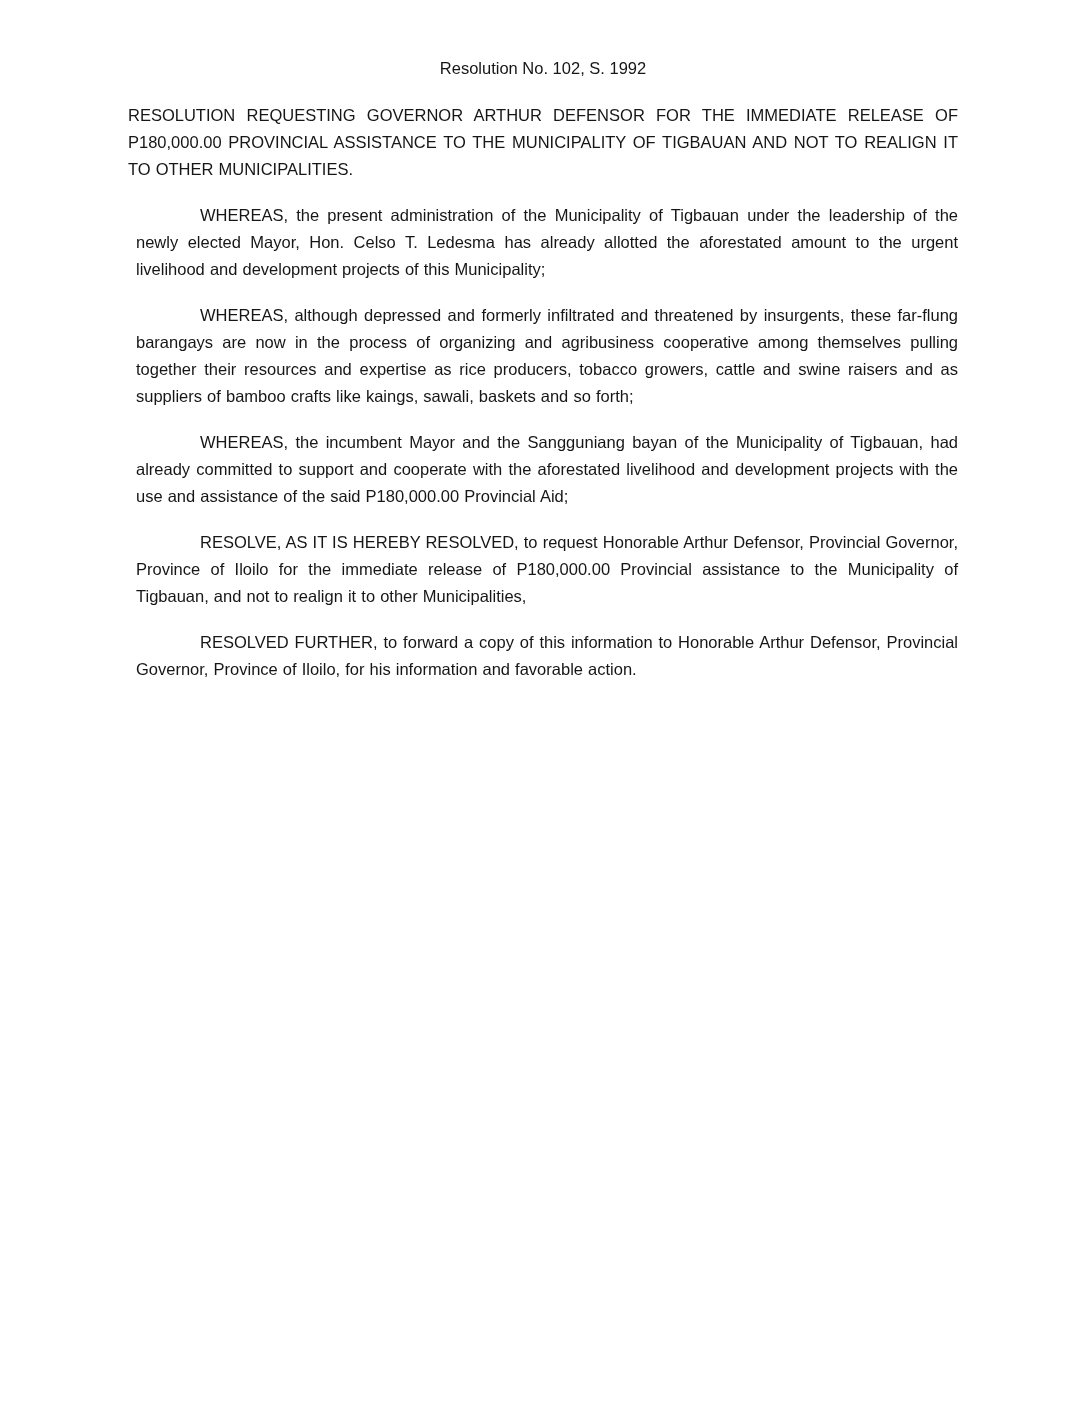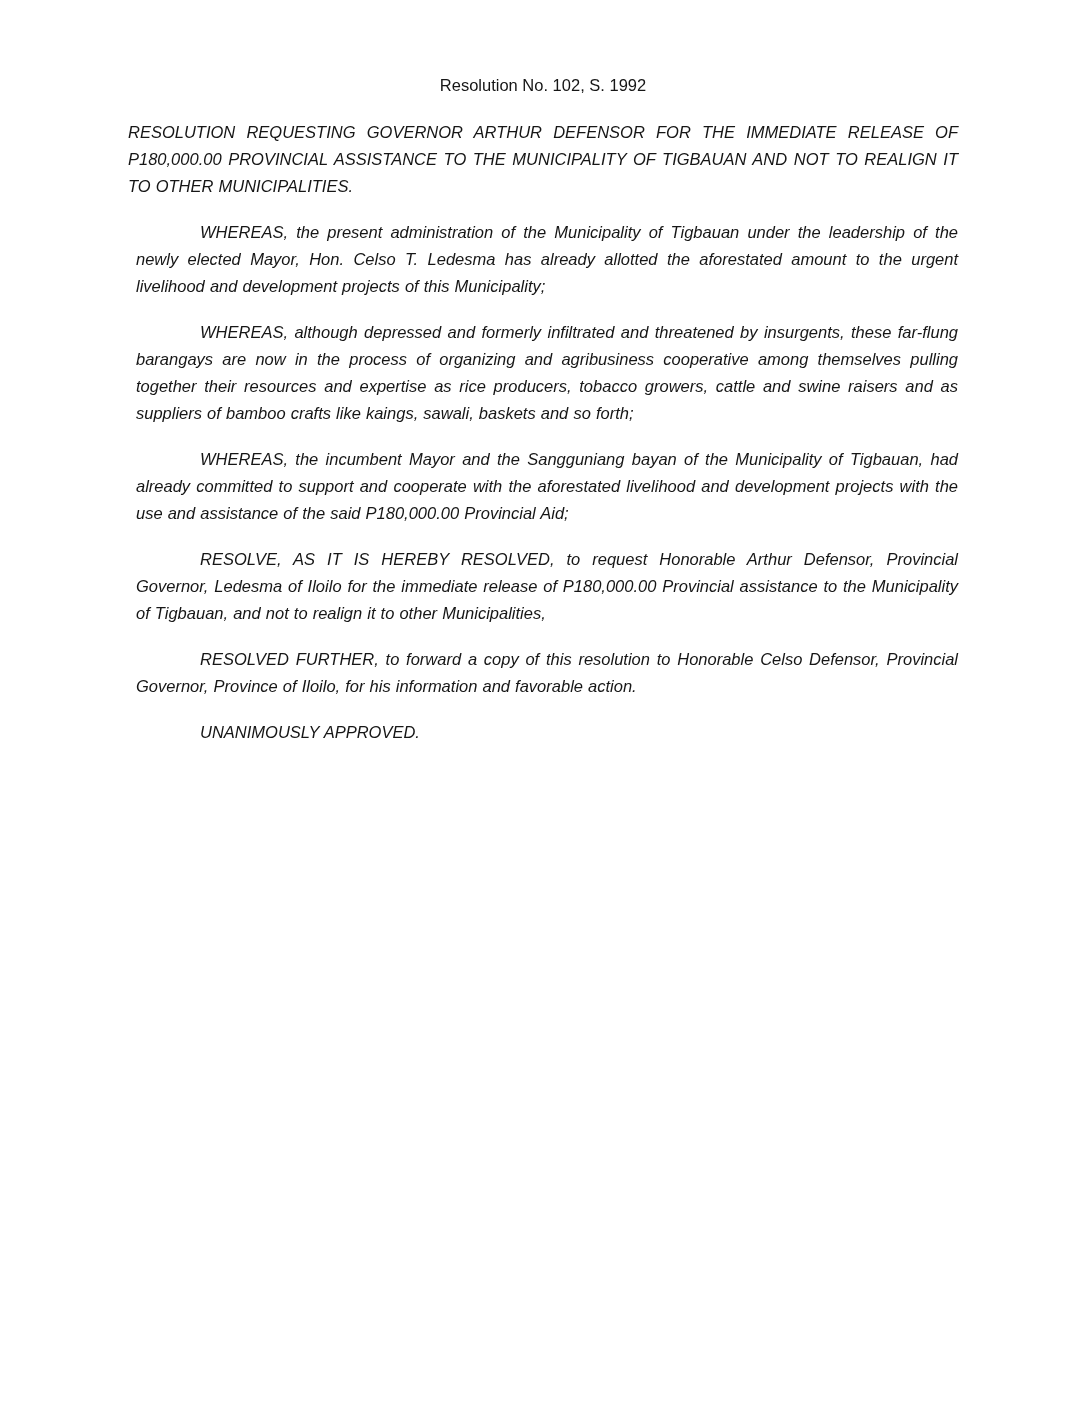--- a/index.html
+++ b/index.html
@@ -5,39 +5,38 @@
   * { margin: 0; padding: 0; box-sizing: border-box; }
   html, body {
     background: #ffffff;
     font-family: "Liberation Sans", sans-serif;
   }
   .page {
     width: 1088px;
     height: 1408px;
     background: #ffffff;
     color: #161616;
-    padding: 72px 130px 0 128px;
+    padding: 55px 130px 0 128px;
     overflow: hidden;
   }
   .doc-title {
     text-align: center;
     font-size: 16.5px;
     font-weight: normal;
     line-height: 27px;
     margin-bottom: 20px;
     color: #161616;
   }
   .para {
     font-size: 16.5px;
     line-height: 27px;
     text-align: justify;
     margin-bottom: 19px;
     word-spacing: 0.5px;
     color: #161616;
-    font-style: italic;
   }
   .para.indent {
     text-indent: 64px;
     margin-left: 8px;
   }
 </style>
 </head>
 <body>
 
 <div class="page">
@@ -46,19 +45,18 @@
 
   <p class="para">RESOLUTION REQUESTING GOVERNOR ARTHUR DEFENSOR FOR THE IMMEDIATE RELEASE OF P180,000.00 PROVINCIAL ASSISTANCE TO THE MUNICIPALITY OF TIGBAUAN AND NOT TO REALIGN IT TO OTHER MUNICIPALITIES.</p>
 
   <p class="para indent">WHEREAS, the present administration of the Municipality of Tigbauan under the leadership of the newly elected Mayor, Hon. Celso T. Ledesma has already allotted the aforestated amount to the urgent livelihood and development projects of this Municipality;</p>
 
 
   <p class="para indent">WHEREAS, although depressed and formerly infiltrated and threatened by insurgents, these far-flung barangays are now in the process of organizing and agribusiness cooperative among themselves pulling together their resources and expertise as rice producers, tobacco growers, cattle and swine raisers and as suppliers of bamboo crafts like kaings, sawali, baskets and so forth;</p>
 
   <p class="para indent">WHEREAS, the incumbent Mayor and the Sangguniang bayan of the Municipality of Tigbauan, had already committed to support and cooperate with the aforestated livelihood and development projects with the use and assistance of the said P180,000.00 Provincial Aid;</p>
 
-  <p class="para indent">RESOLVE, AS IT IS HEREBY RESOLVED, to request Honorable Arthur Defensor, Provincial Governor, Ledesma of Iloilo for the immediate release of P180,000.00 Provincial assistance to the Municipality of Tigbauan, and not to realign it to other Municipalities,</p>
+  <p class="para indent">RESOLVE, AS IT IS HEREBY RESOLVED, to request Honorable Arthur Defensor, Provincial Governor, Province of Iloilo for the immediate release of P180,000.00 Provincial assistance to the Municipality of Tigbauan, and not to realign it to other Municipalities,</p>
 
-  <p class="para indent">RESOLVED FURTHER, to forward a copy of this resolution to Honorable Celso Defensor, Provincial Governor, Province of Iloilo, for his information and favorable action.</p>
+  <p class="para indent">RESOLVED FURTHER, to forward a copy of this information to Honorable Arthur Defensor, Provincial Governor, Province of Iloilo, for his information and favorable action.</p>
 
-  <p class="para indent">UNANIMOUSLY APPROVED.</p>
 
 </div>
 
 </body></html>

